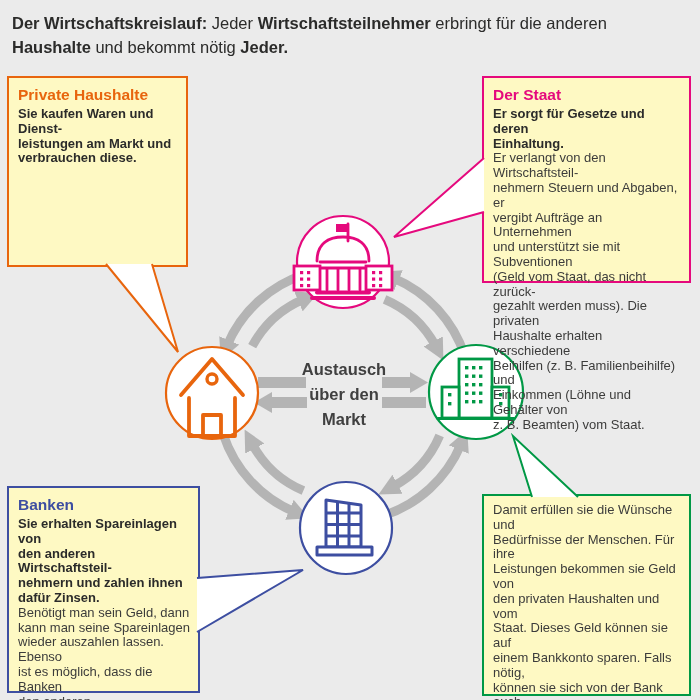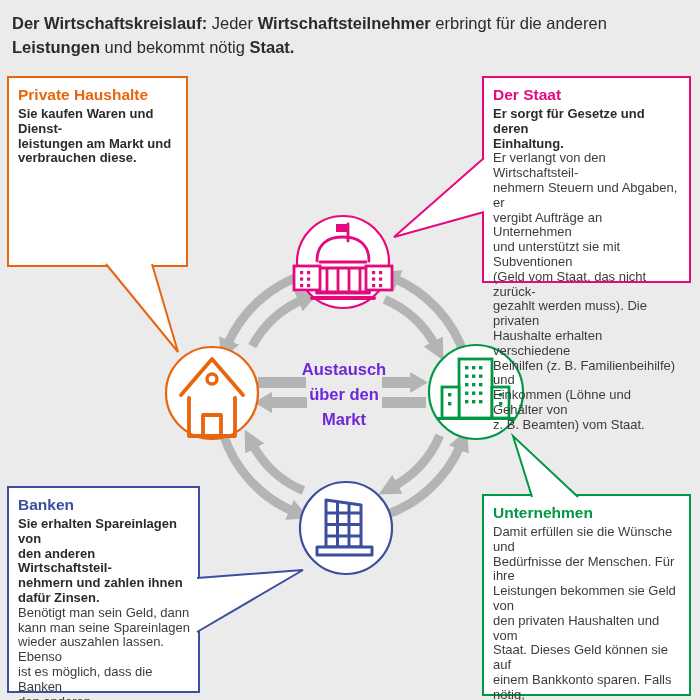--- a/index.html
+++ b/index.html
@@ -8,24 +8,24 @@
     font-family:"Liberation Sans","DejaVu Sans",sans-serif;overflow:hidden;
   }
   .main-title{
     position:absolute;left:12px;top:11px;width:676px;
     font-size:16.5px;line-height:24px;color:#2B2B2A;
   }
   .main-title .b{font-weight:bold;}
   svg.layer{position:absolute;left:0;top:0;pointer-events:none;}
   .center-label{
     position:absolute;left:294px;top:357px;width:100px;text-align:center;
-    font-weight:bold;font-size:16.5px;line-height:25px;color:#6d28d9;white-space:pre-line;
+    font-weight:bold;font-size:16.5px;line-height:25px;color:#404040;white-space:pre-line;
   }
   .bubble{
-    position:absolute;background:#ffffff;border:2px solid;box-sizing:border-box;
+    position:absolute;background:#fef9c3;border:2px solid;box-sizing:border-box;
     padding:7px 8px 6px 9px;
   }
   .bubble h2{margin:0 0 3px 0;font-size:15.5px;line-height:19px;font-weight:bold;}
   .bubble p{margin:0;font-size:13px;line-height:14.8px;white-space:pre-line;}
   .bubble .lead{font-weight:bold;color:#2B2B2A;}
   .bubble .bodytext{color:#3C3C3B;}
   #box-private{left:7px;top:76px;width:181px;height:191px;border-color:#E8650D;}
   #box-private h2{color:#E8650D;}
   #box-staat{left:482px;top:76px;width:209px;height:207px;border-color:#E5097D;}
   #box-staat h2{color:#E5097D;}
@@ -34,21 +34,21 @@
   #box-unternehmen{left:482px;top:494px;width:209px;height:202px;border-color:#009845;}
   #box-unternehmen h2{color:#009845;}
 </style>
 </head>
 <body>
 
 <div class="stage">
 
   <div class="main-title">
     <span class="b">Der Wirtschaftskreislauf:</span><span> Jeder </span><span class="b">Wirtschaftsteilnehmer</span><span> erbringt für die anderen</span><br>
-    <span class="b">Leistungen</span><span> und bekommt nötig </span><span class="b">Staat.</span>
+    <span class="b">Haushalte</span><span> und bekommt nötig </span><span class="b">Jeder.</span>
   </div>
 
   <svg class="layer" width="700" height="700" viewBox="0 0 700 700">
     <defs>
       <marker id="ah" markerUnits="strokeWidth" markerWidth="2.4" markerHeight="2.4" refX="0.6" refY="1.2" orient="auto">
         <path d="M0,0 L2.4,1.2 L0,2.4 Z" fill="#B4B4B4"></path>
       </marker>
     </defs>
 
     <g stroke="#B4B4B4" stroke-width="9" fill="none">
@@ -193,21 +193,20 @@
 und unterstützt sie mit Subventionen
 (Geld vom Staat, das nicht zurück-
 gezahlt werden muss). Die privaten
 Haushalte erhalten verschiedene
 Beihilfen (z. B. Familienbeihilfe) und
 Einkommen (Löhne und Gehälter von
 z. B. Beamten) vom Staat.</p>
   </div>
 
   <div class="bubble" id="box-unternehmen">
-    <h2>Unternehmen</h2>
     <p class="bodytext">Damit erfüllen sie die Wünsche und
 Bedürfnisse der Menschen. Für ihre
 Leistungen bekommen sie Geld von
 den privaten Haushalten und vom
 Staat. Dieses Geld können sie auf
 einem Bankkonto sparen. Falls nötig,
 können sie sich von der Bank auch
 Geld leihen.</p>
   </div>
 

